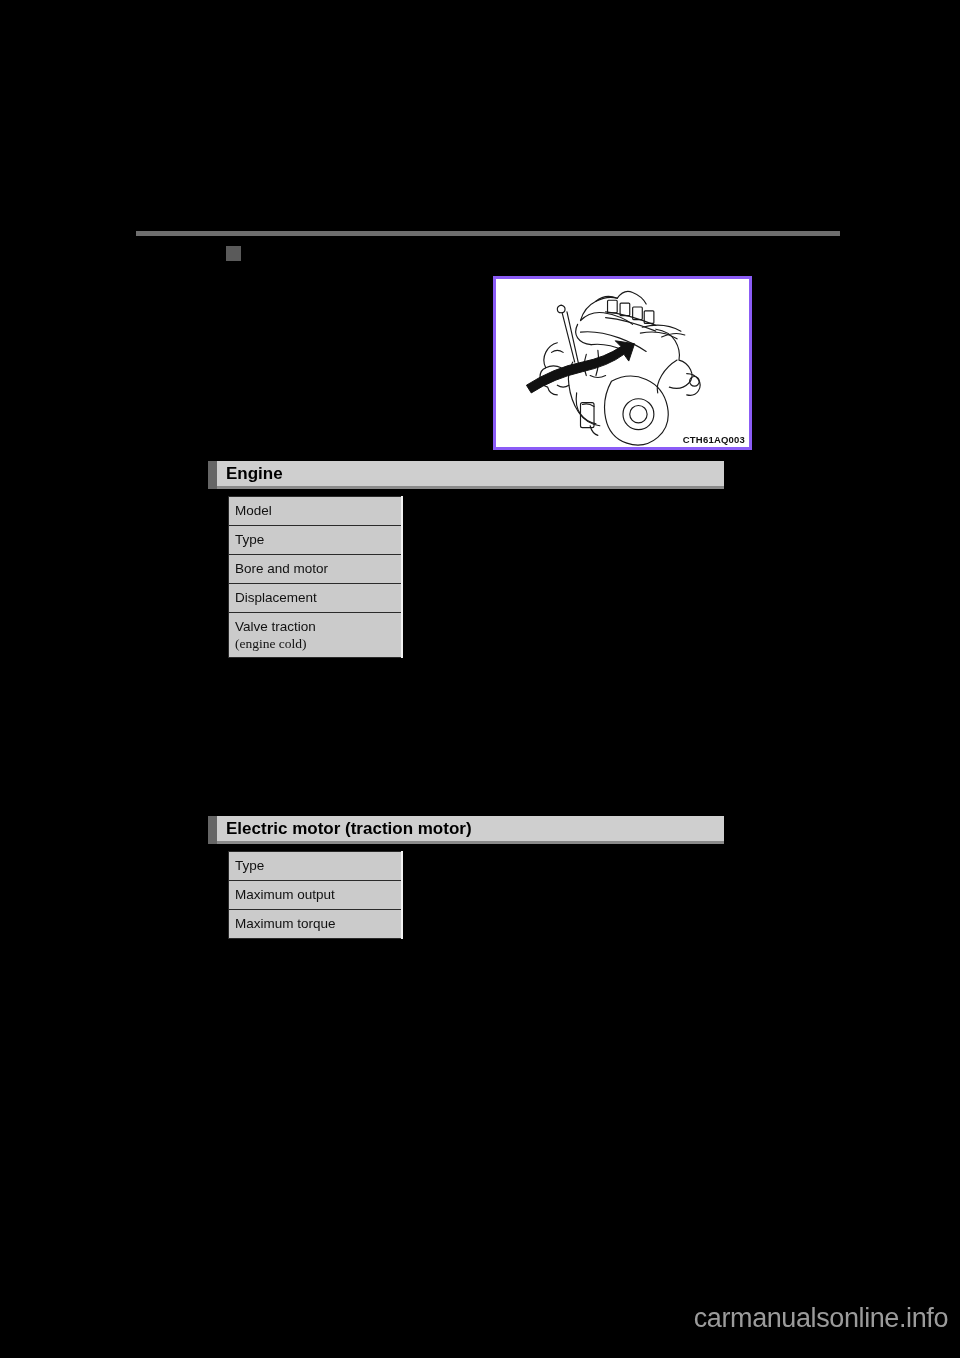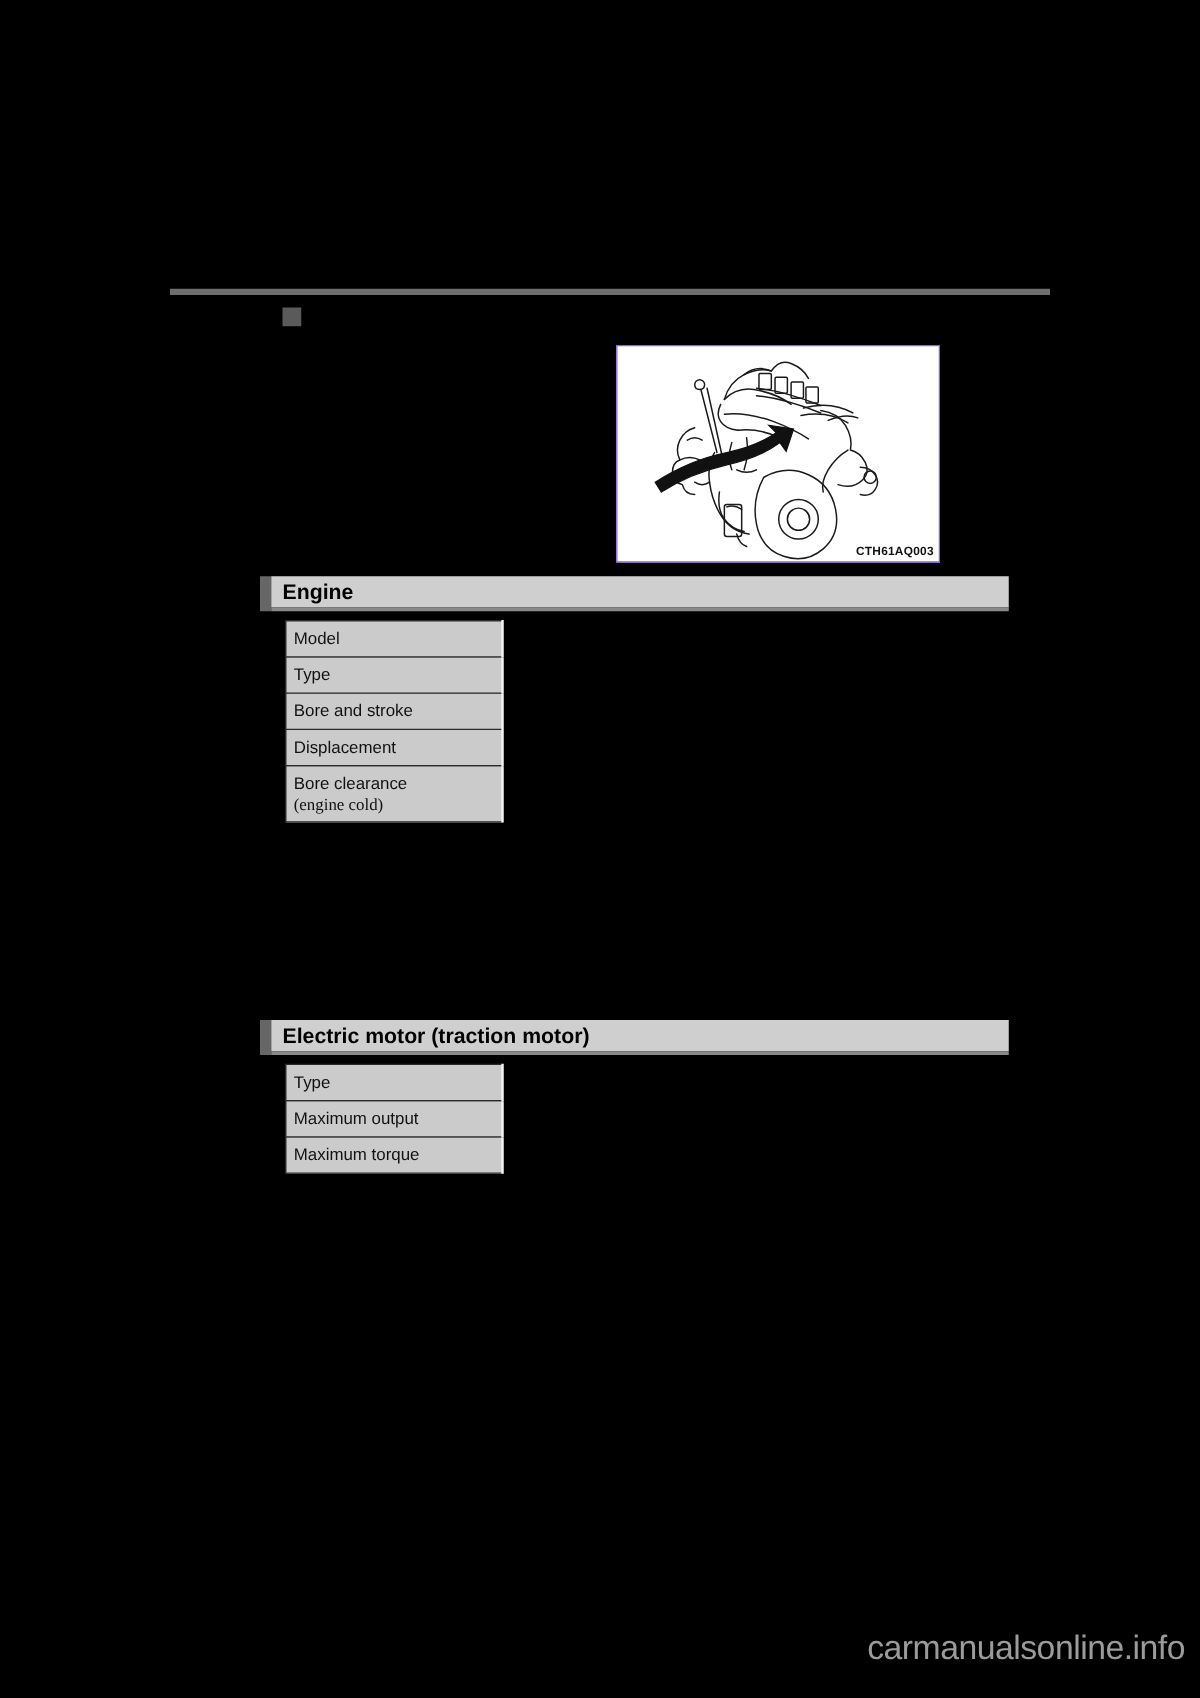--- a/index.html
+++ b/index.html
@@ -44,41 +44,41 @@
   }
 
   
   .figure {
     position: absolute;
     left: 493px;
     top: 276px;
     width: 259px;
     height: 174px;
     background: #ffffff;
-    border: 1px solid #8b5cf6;
+    border: 3px solid #8b5cf6;
     box-sizing: border-box;
     overflow: hidden;
   }
   .figure svg { display: block; width: 100%; height: 100%; }
   .figure-code {
     position: absolute;
     right: 4px;
     bottom: 2px;
     font-size: 9.5px;
     font-weight: bold;
     letter-spacing: 0.2px;
     color: #111;
     font-family: "Liberation Sans", sans-serif;
   }
 
   
   .section-head {
     position: absolute;
     left: 208px;
-    width: 599px;
+    width: 516px;
     height: 28px;
   }
   .section-head .tab {
     position: absolute;
     left: 0;
     top: 0;
     width: 9px;
     height: 28px;
     background: #666666;
   }
@@ -225,31 +225,31 @@
           <span>Model</span>
         </td>
       </tr>
       <tr>
         <td>
           <span>Type</span>
         </td>
       </tr>
       <tr>
         <td>
-          <span>Bore and stroke</span>
+          <span>Bore and motor</span>
         </td>
       </tr>
       <tr>
         <td>
           <span>Displacement</span>
         </td>
       </tr>
       <tr>
         <td>
-          <span>Bore clearance</span>
+          <span>Valve traction</span>
           <span class="l2">(engine cold)</span>
         </td>
       </tr>
     </tbody>
   </table>
 
 
 
   <div class="section-head" style="top:816px;border-radius:11px;">
     <div class="tab"></div>

